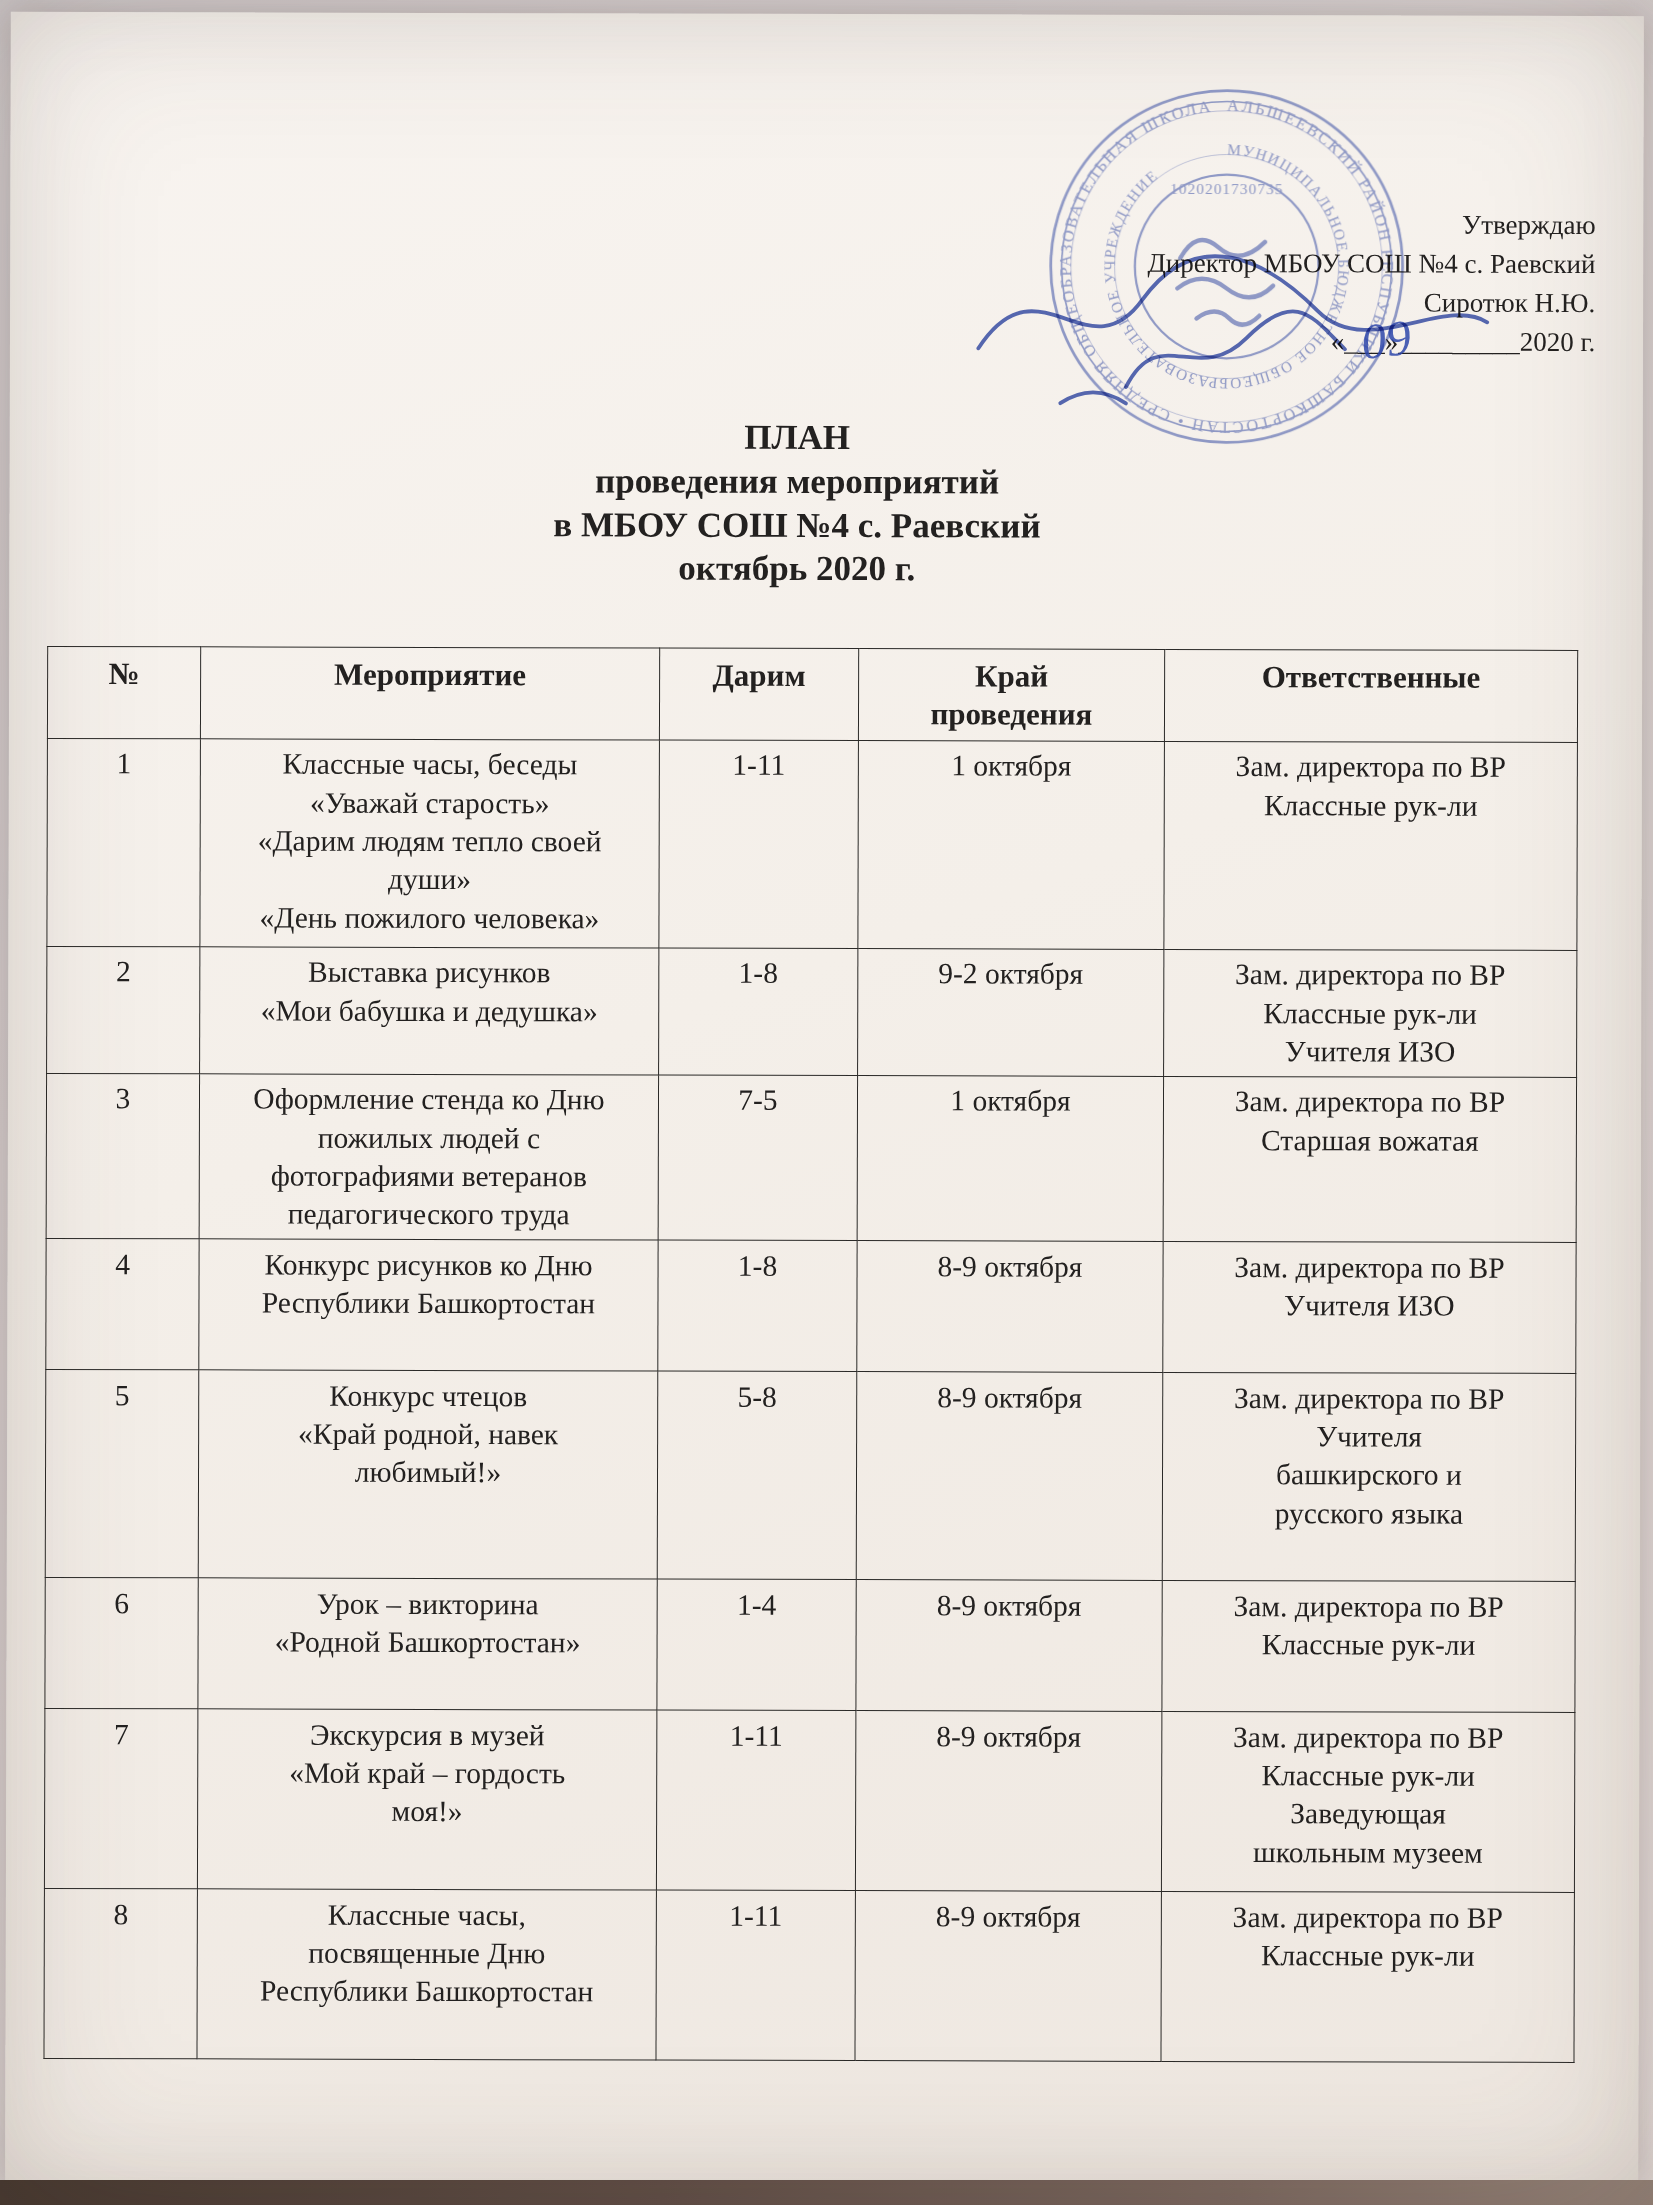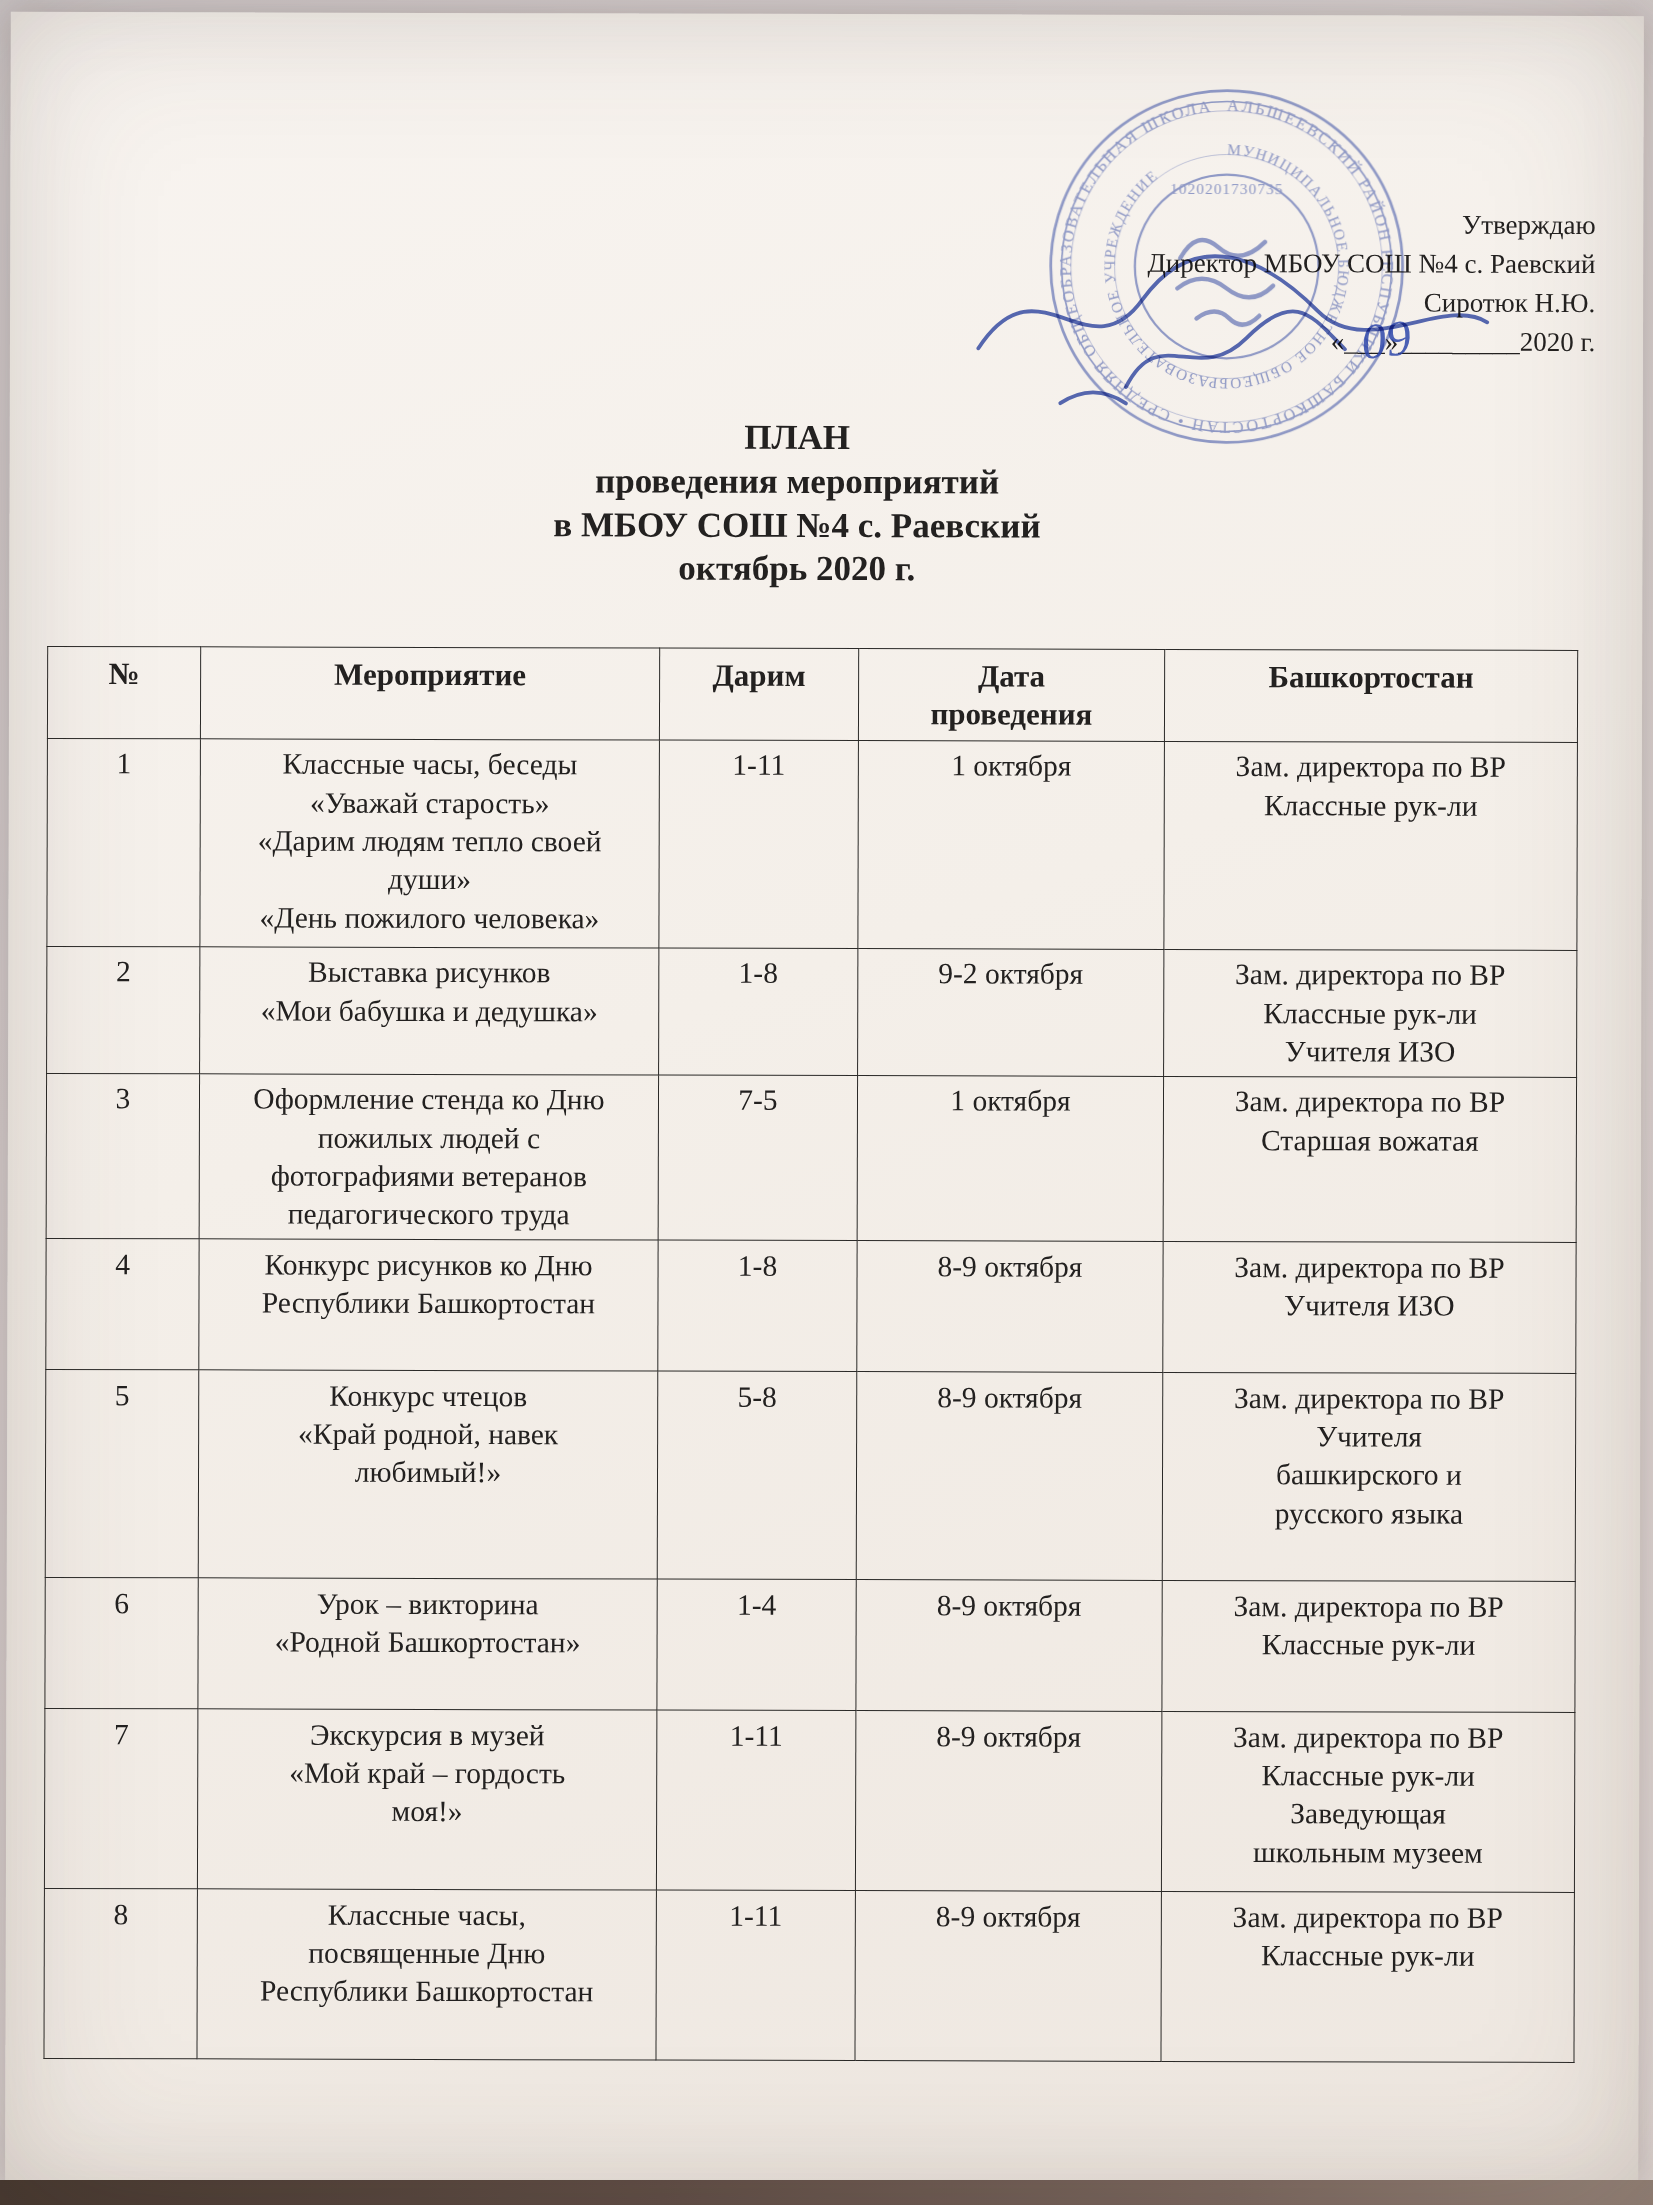--- a/index.html
+++ b/index.html
@@ -122,23 +122,23 @@
         <col style="width:30%">
         <col style="width:13%">
       <col style="width:20%">
         <col style="width:27%">
     </colgroup>
     <thead>
       <tr>
         <th>№</th>
         <th>Мероприятие</th>
         <th>Дарим</th>
-        <th>Дата
+        <th>Край
 проведения</th>
-        <th>Башкортостан</th>
+        <th>Ответственные</th>
       </tr>
     </thead>
     <tbody>
       <tr>
         <td>1</td>
         <td>Классные часы, беседы
 «Уважай старость»
 «Дарим людям тепло своей
 души»
 «День пожилого человека»</td>

